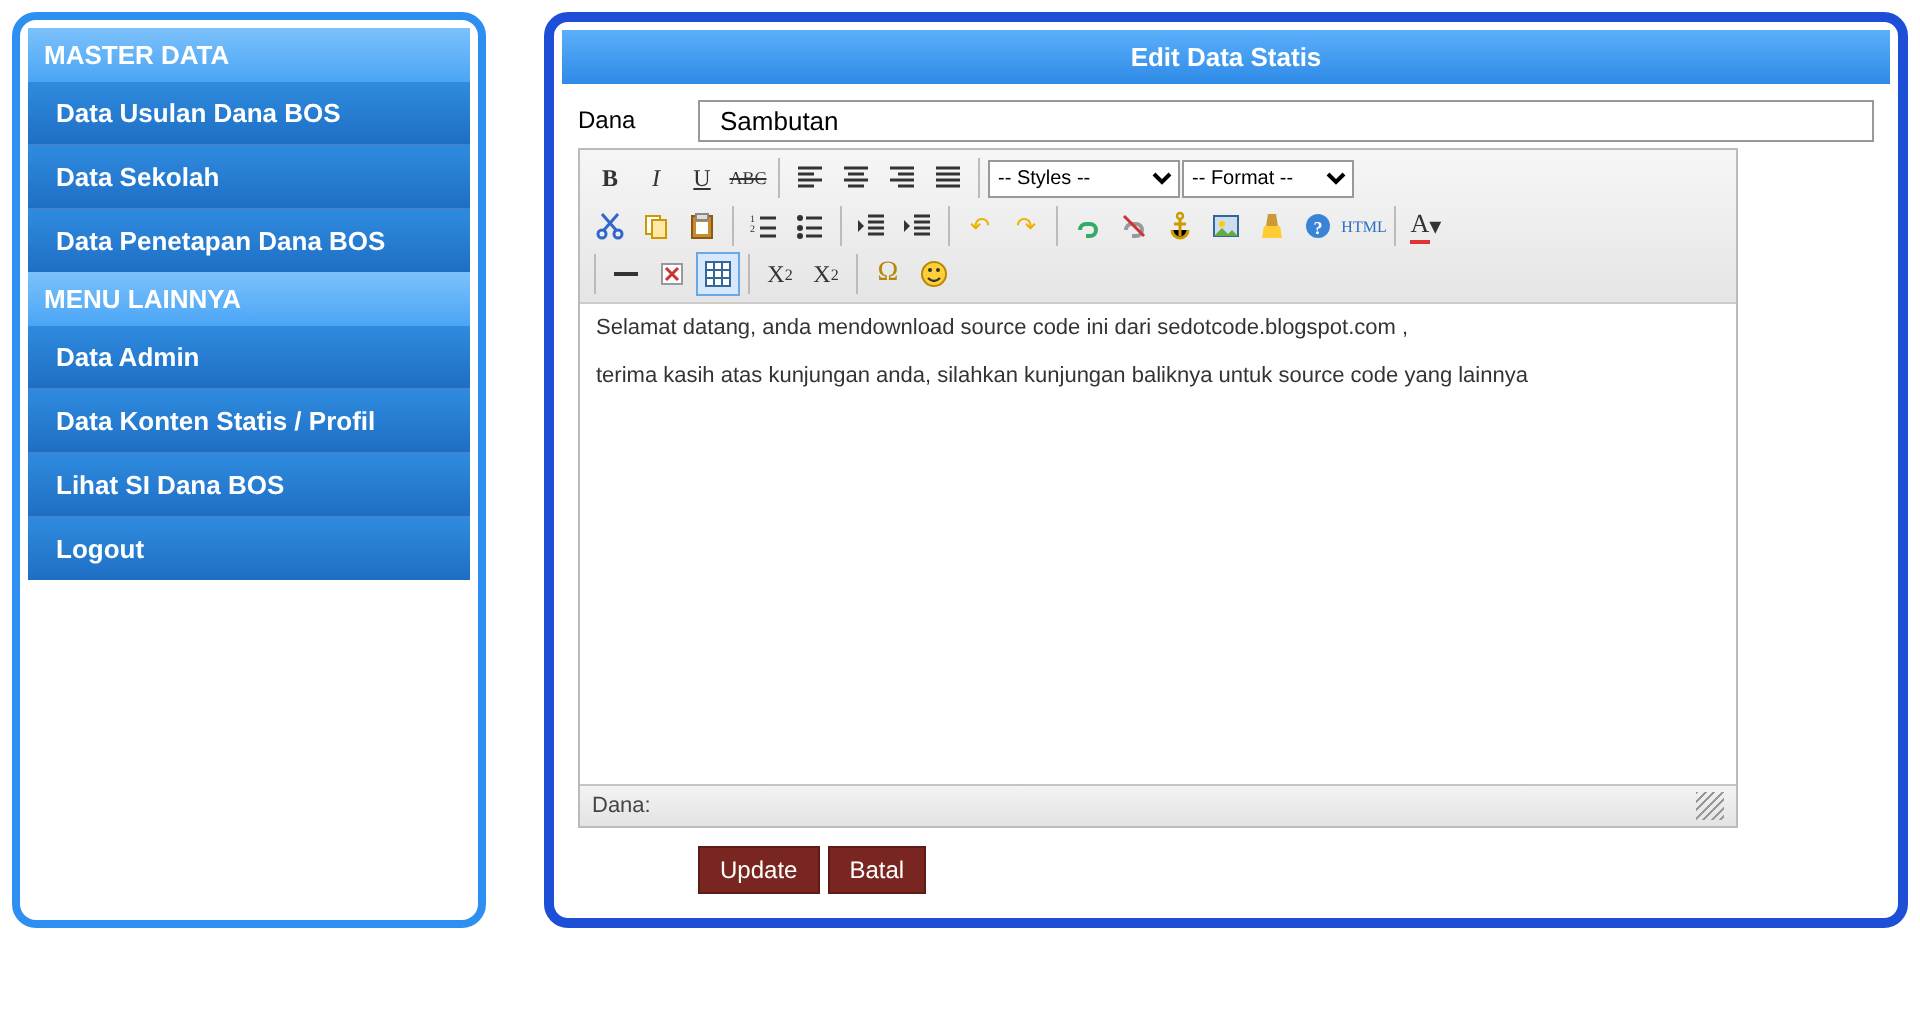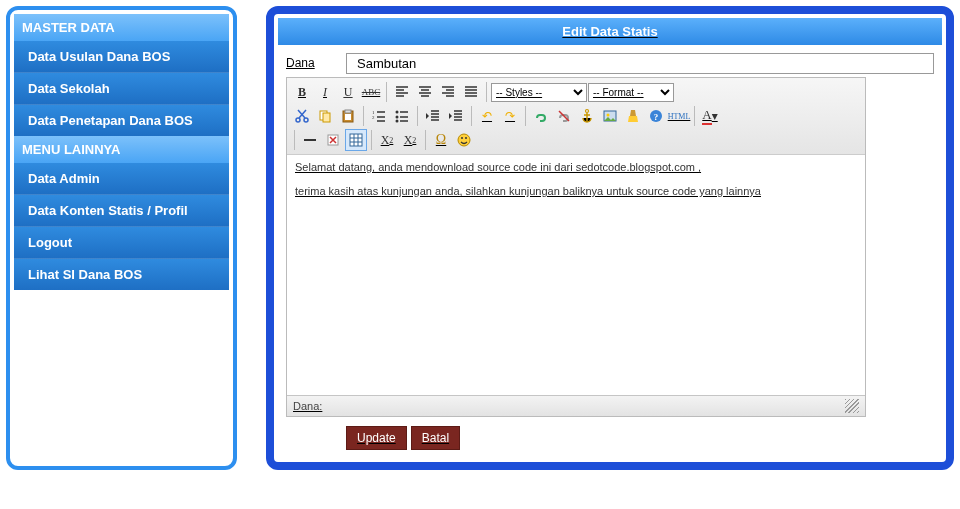--- a/index.html
+++ b/index.html
@@ -33,25 +33,24 @@
     color: #fff;
     font-weight: bold;
     padding: 8px 14px;
     font-size: 13px;
     cursor: pointer;
   }
   .side-item + .side-item { border-top: 1px solid rgba(255,255,255,0.15); }
 
   .main {
     flex: 1;
-    border: 8px solid #1d4ed8;
+    border: 5px solid #1d4ed8;
     border-radius: 12px;
     padding: 4px 4px 10px 4px;
     background: #fff;
-    text-decoration: underline;
   }
   .main-title {
     background: linear-gradient(#5bb0fb, #2e8ae6);
     color: #fff;
     font-weight: bold;
     text-align: center;
     padding: 6px;
     font-size: 13px;
   }
   .form-area {
@@ -139,22 +138,22 @@
 <div class="layout">
 
   <div class="sidebar">
     <div class="side-head">MASTER DATA</div>
     <div class="side-item">Data Usulan Dana BOS</div>
     <div class="side-item">Data Sekolah</div>
     <div class="side-item">Data Penetapan Dana BOS</div>
     <div class="side-head">MENU LAINNYA</div>
     <div class="side-item">Data Admin</div>
     <div class="side-item">Data Konten Statis / Profil</div>
+    <div class="side-item">Lihat SI Dana BOS</div>
     <div class="side-item">Logout</div>
-    <div class="side-item">Lihat SI Dana BOS</div>
   </div>
 
   <div class="main">
     <div class="main-title">Edit Data Statis</div>
 
     <div class="form-area">
       <div class="row">
         <div class="lbl">Dana</div>
         <div class="val">
           <input class="title-input" type="text" value="Sambutan" style="">

